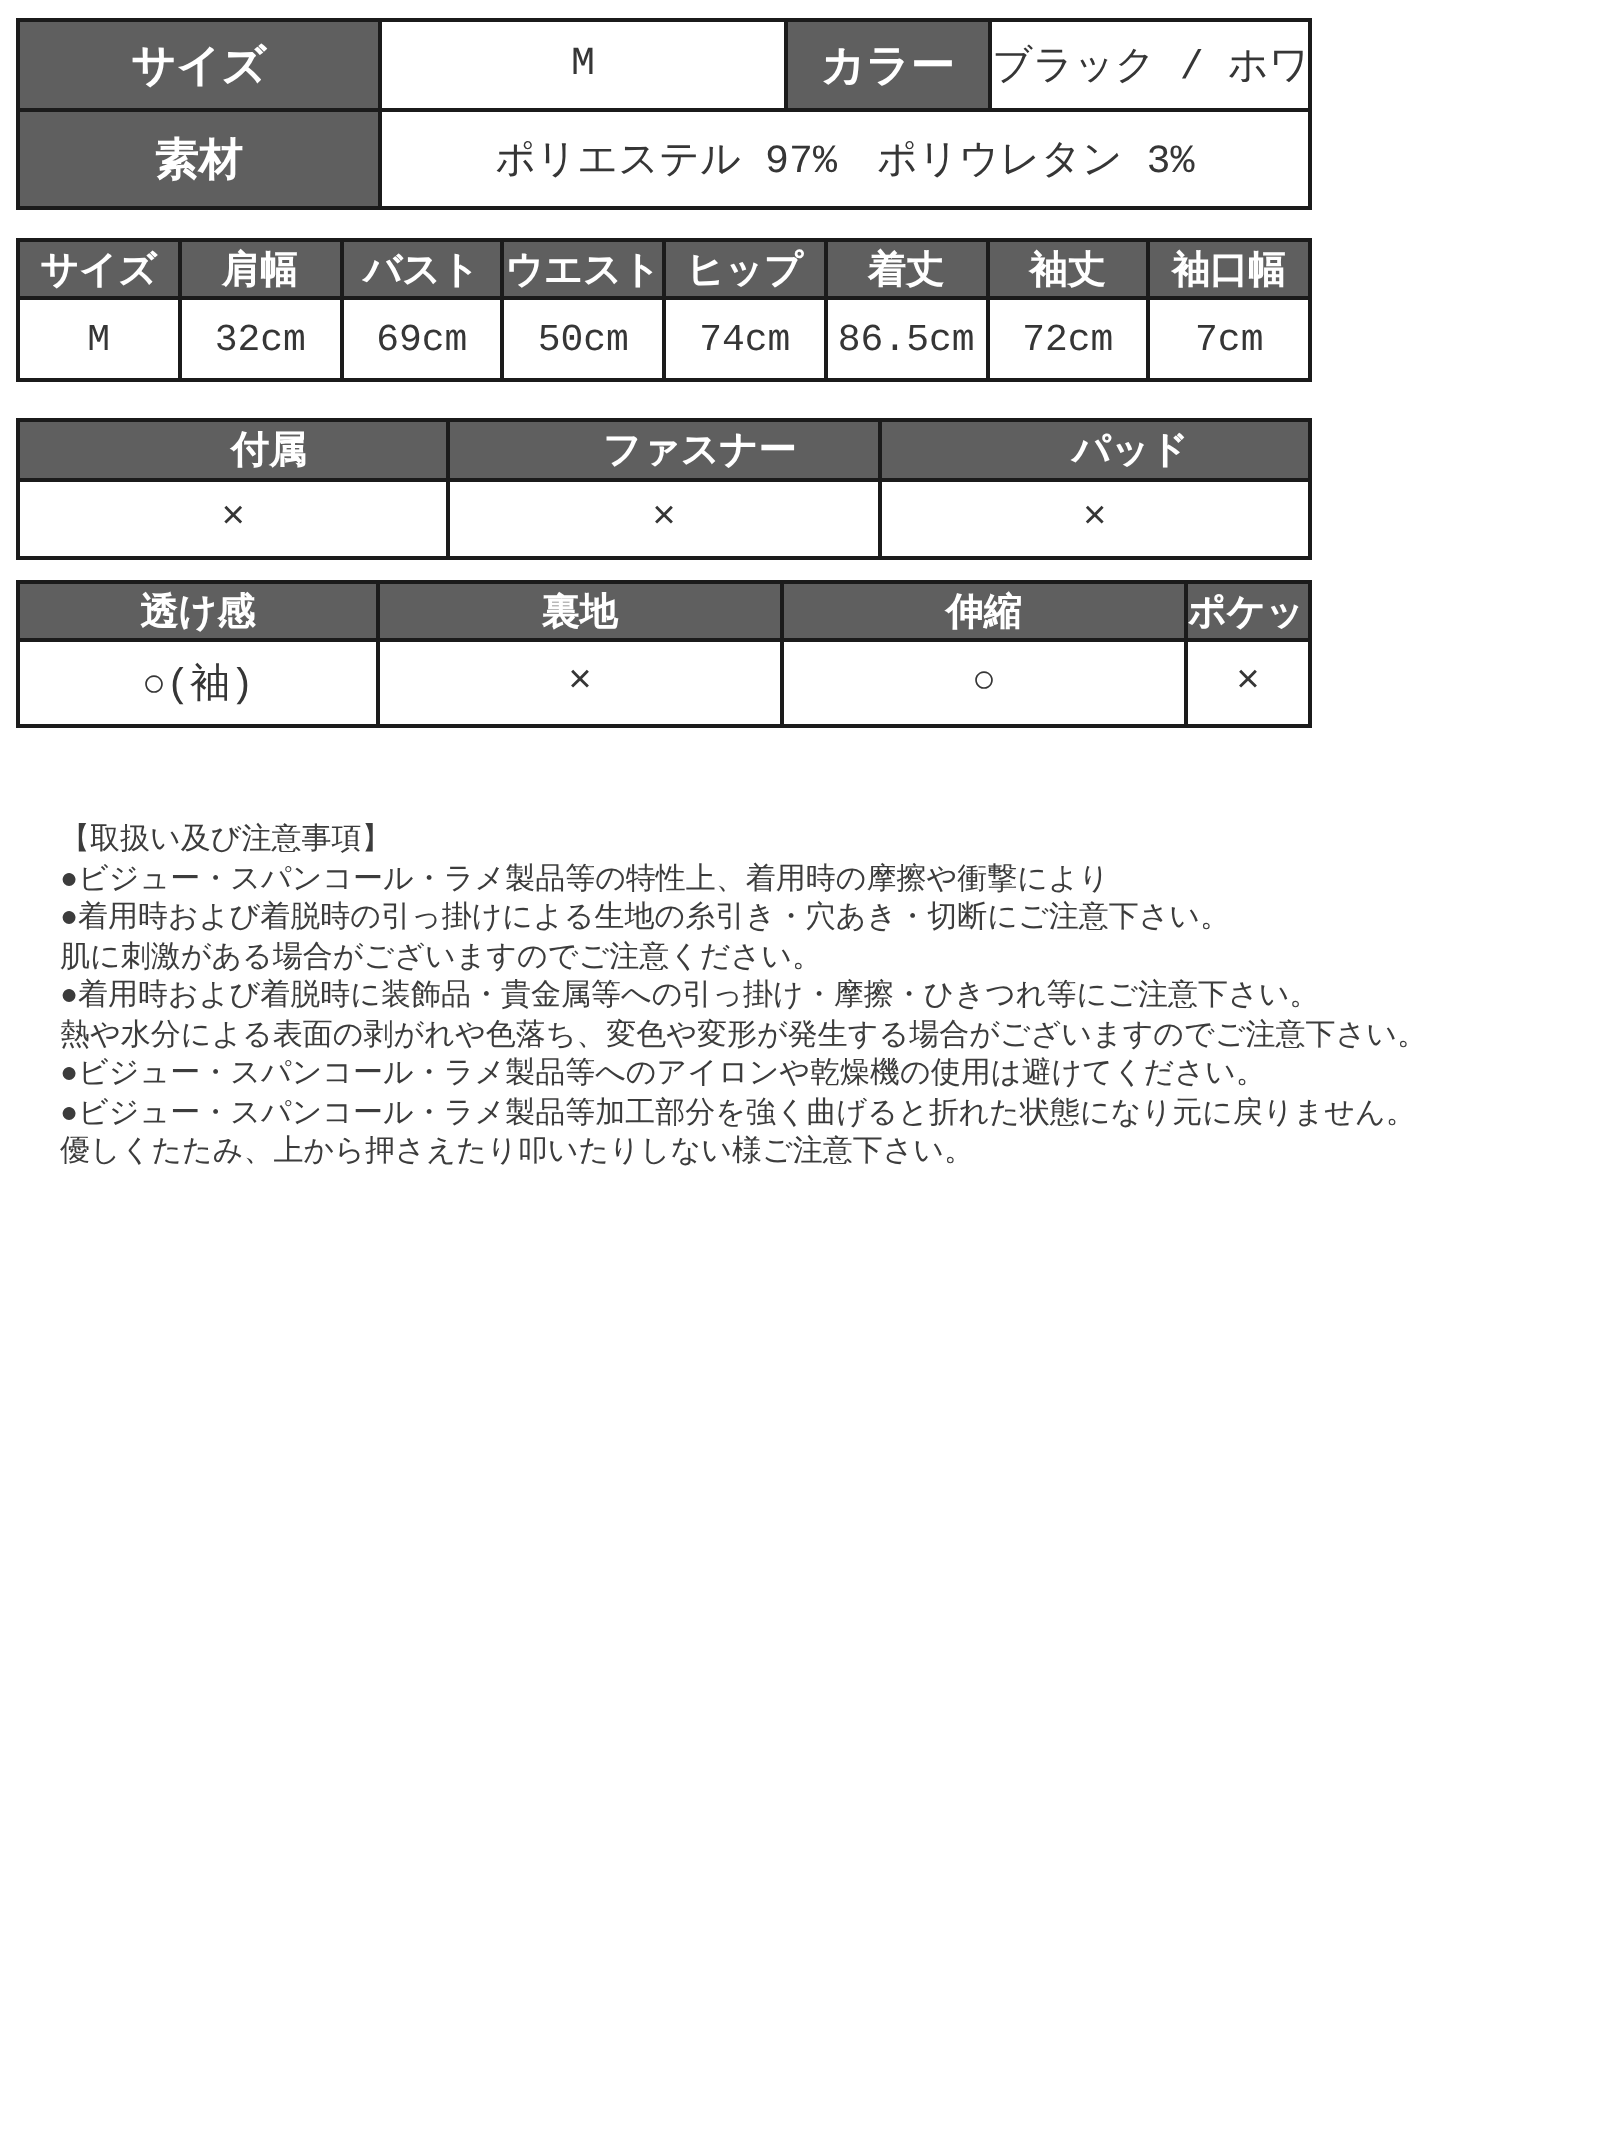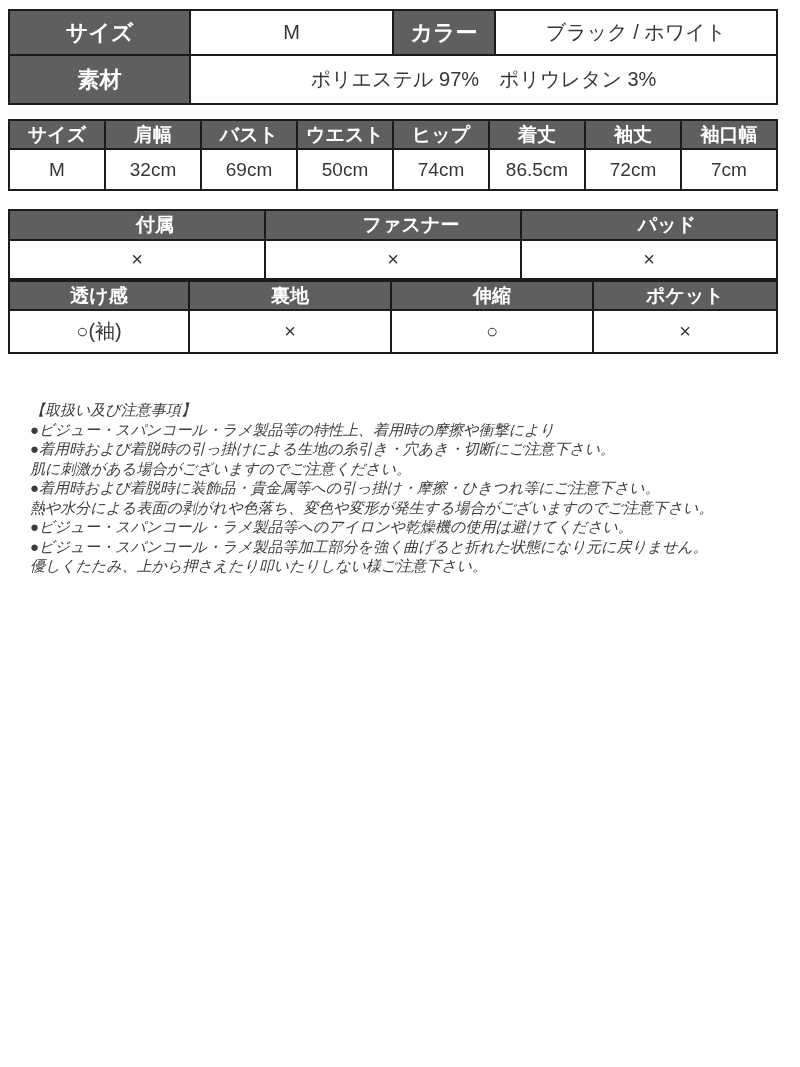--- a/index.html
+++ b/index.html
@@ -12,21 +12,22 @@
     position: relative;
     width: 800px;
     height: 1067px;
     background: #ffffff;
     overflow: hidden;
   }
   table.spec {
     border-collapse: collapse;
     table-layout: fixed;
     margin-left: 8px;
-    width: 770px;
+    width: 648px;
+    font-family: Liberation Mono, monospace;
   }
   table.spec th, table.spec td {
     border: 2px solid #1b1b1b;
     text-align: center;
     vertical-align: middle;
     padding: 0;
     overflow: hidden;
     white-space: nowrap;
   }
   table.spec th {
@@ -51,34 +52,33 @@
   .t2 { margin-top: 14px; }
   .t2 .head th { height: 27px; font-size: 19px; }
   .t2 .vals td { height: 39px; font-size: 19px; }
 
   
   .t3 { margin-top: 18px; }
   .t3 .head th { height: 28px; font-size: 19px; padding-left: 36px; }
   .t3 .vals td { height: 37px; font-size: 20px; }
 
   
-  .t4 { margin-top: 0; }
+  .t4 { margin-top: 10px; }
   .t4 .head th { height: 27px; font-size: 19px; }
   .t4 .vals td { height: 41px; font-size: 20px; }
 
   
   .notes {
     margin: 46px 10px 0 30px;
     color: #3c3c3c;
     font-size: 15px;
     line-height: 19.5px;
   }
   .notes .note-line, .notes .notes-title {
     white-space: nowrap;
-    font-style: italic;
   }
 </style>
 </head>
 <body>
 
 <div class="page">
 
   <table class="spec t1">
     <colgroup>
       <col style="width:181px">

